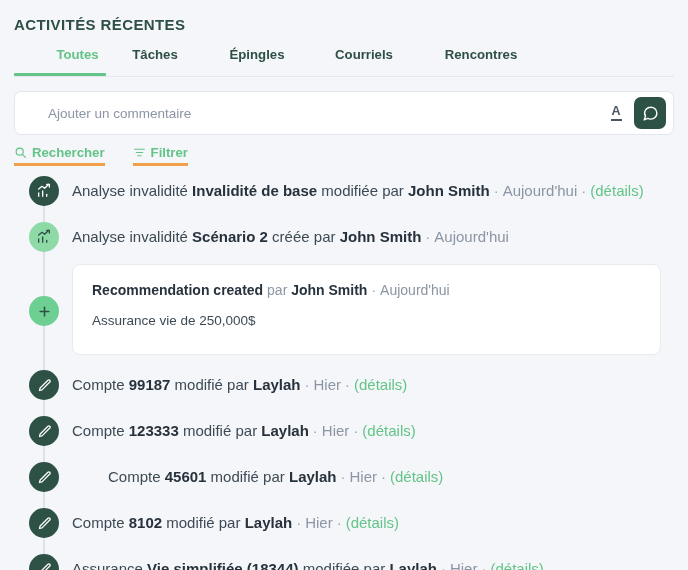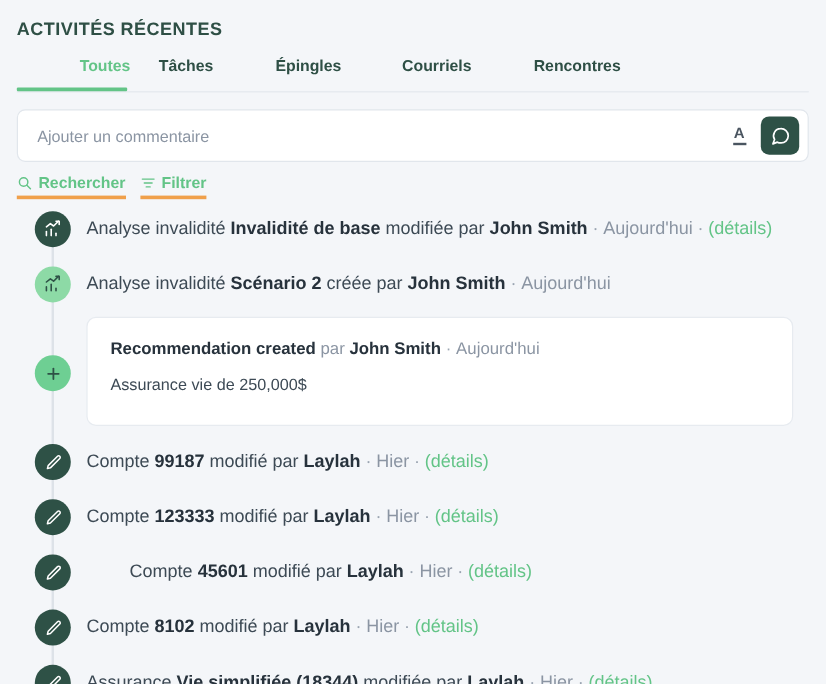--- a/index.html
+++ b/index.html
@@ -63,20 +63,21 @@
   
   .comment-box {
     position: absolute;
     left: 14px; top: 91px;
     width: 660px; height: 44px;
     background: #ffffff;
     border: 1px solid #e1e6ec;
     border-radius: 7px;
     display: flex;
     align-items: center;
+    padding-left: 17px;
   }
   .comment-input {
     flex: 1;
     border: 0; outline: 0;
     background: transparent;
     font-family: "Liberation Sans", sans-serif;
     font-size: 13.5px;
     color: #7a8694;
     padding: 0 12px 0 16px;
   }
@@ -107,21 +108,21 @@
     display: flex; align-items: center; justify-content: center;
     cursor: pointer;
   }
 
   
   .filters {
     position: absolute;
     left: 14px; top: 145px;
     display: flex;
     align-items: center;
-    gap: 12px;
+    gap: 28px;
   }
   .filter-link {
     display: flex;
     align-items: center;
     gap: 5px;
     font-size: 13.2px;
     font-weight: bold;
     color: #63c487;
     cursor: pointer;
     padding-bottom: 3px;
@@ -191,21 +192,21 @@
   }
 </style>
 </head>
 <body>
 
 <div id="page">
 
   <div class="page-title">ACTIVITÉS RÉCENTES</div>
 
   <div class="tabs" id="tabs">
-      <div class="tab active" style="position: absolute; left: 14px; width: 120px; padding-left: 27px;">Toutes</div>
+      <div class="tab active" style="position: absolute; left: 4px; width: 120px; padding-left: 27px;">Toutes</div>
       <div class="tab" style="position: absolute; left: 95px; width: 120px;">Tâches</div>
       <div class="tab" style="position: absolute; left: 197px; width: 120px;">Épingles</div>
       <div class="tab" style="position: absolute; left: 304px; width: 120px;">Courriels</div>
       <div class="tab" style="position: absolute; left: 421px; width: 120px;">Rencontres</div>
     </div>
   <div class="tabs-divider"></div>
   <div class="tab-underline"></div>
 
   <div class="comment-box">
     <input class="comment-input" type="text" placeholder="Ajouter un commentaire" style="">

